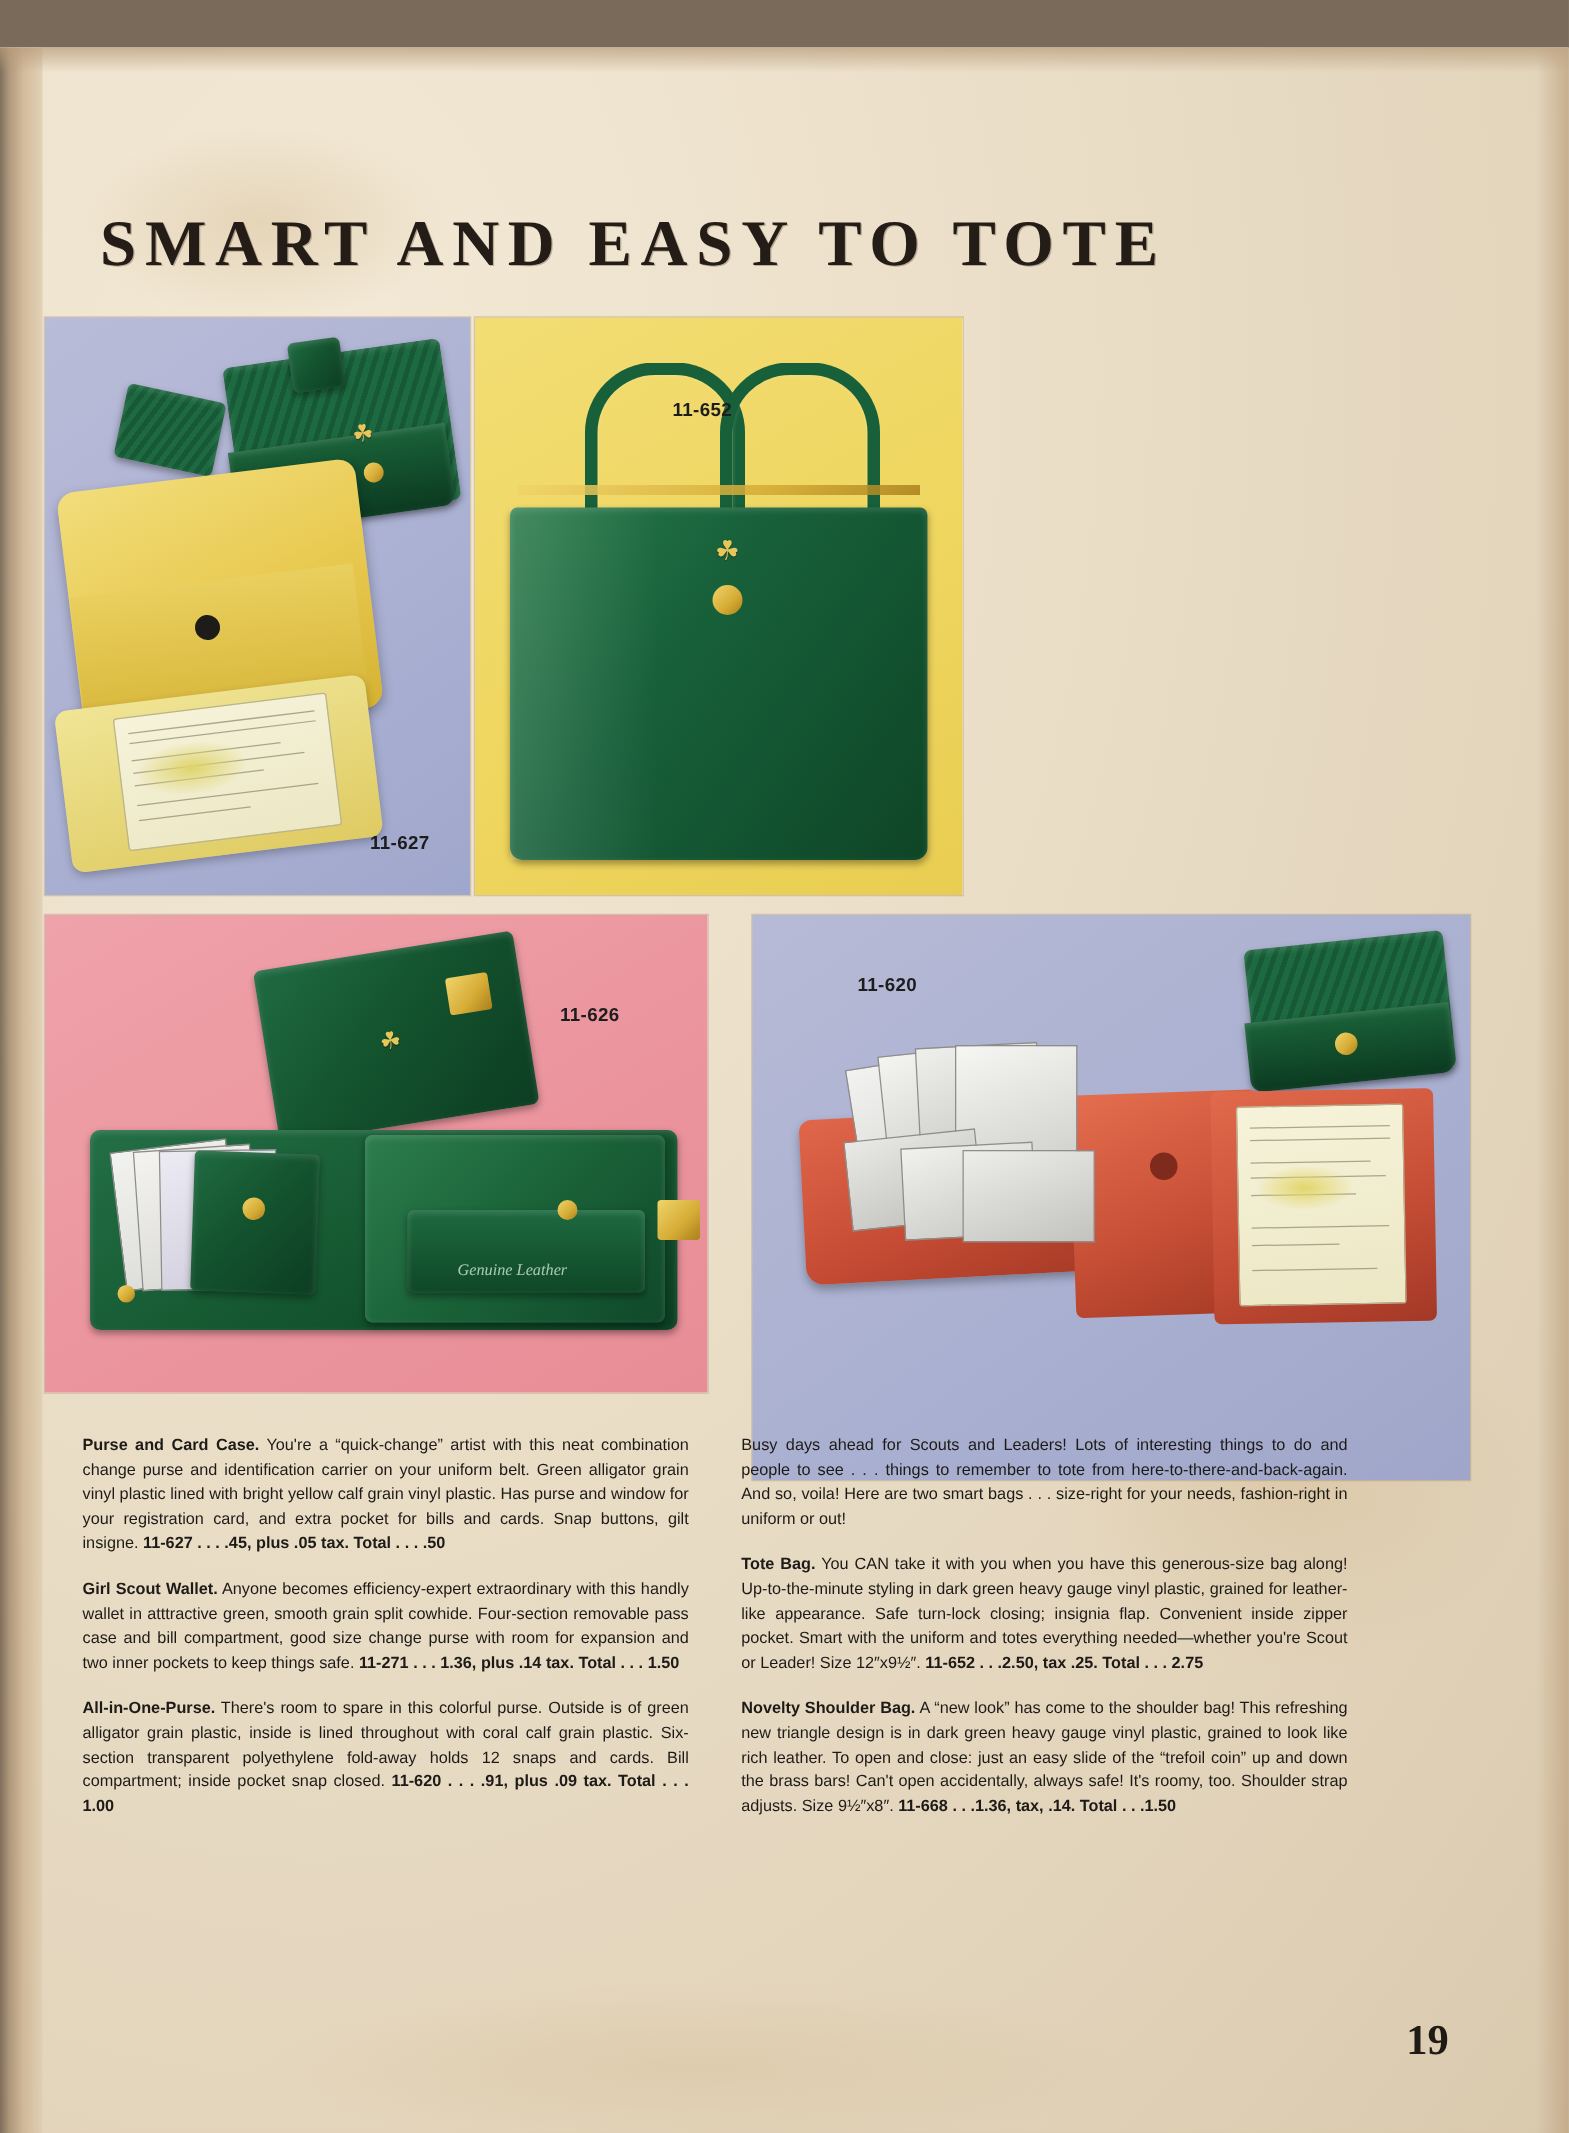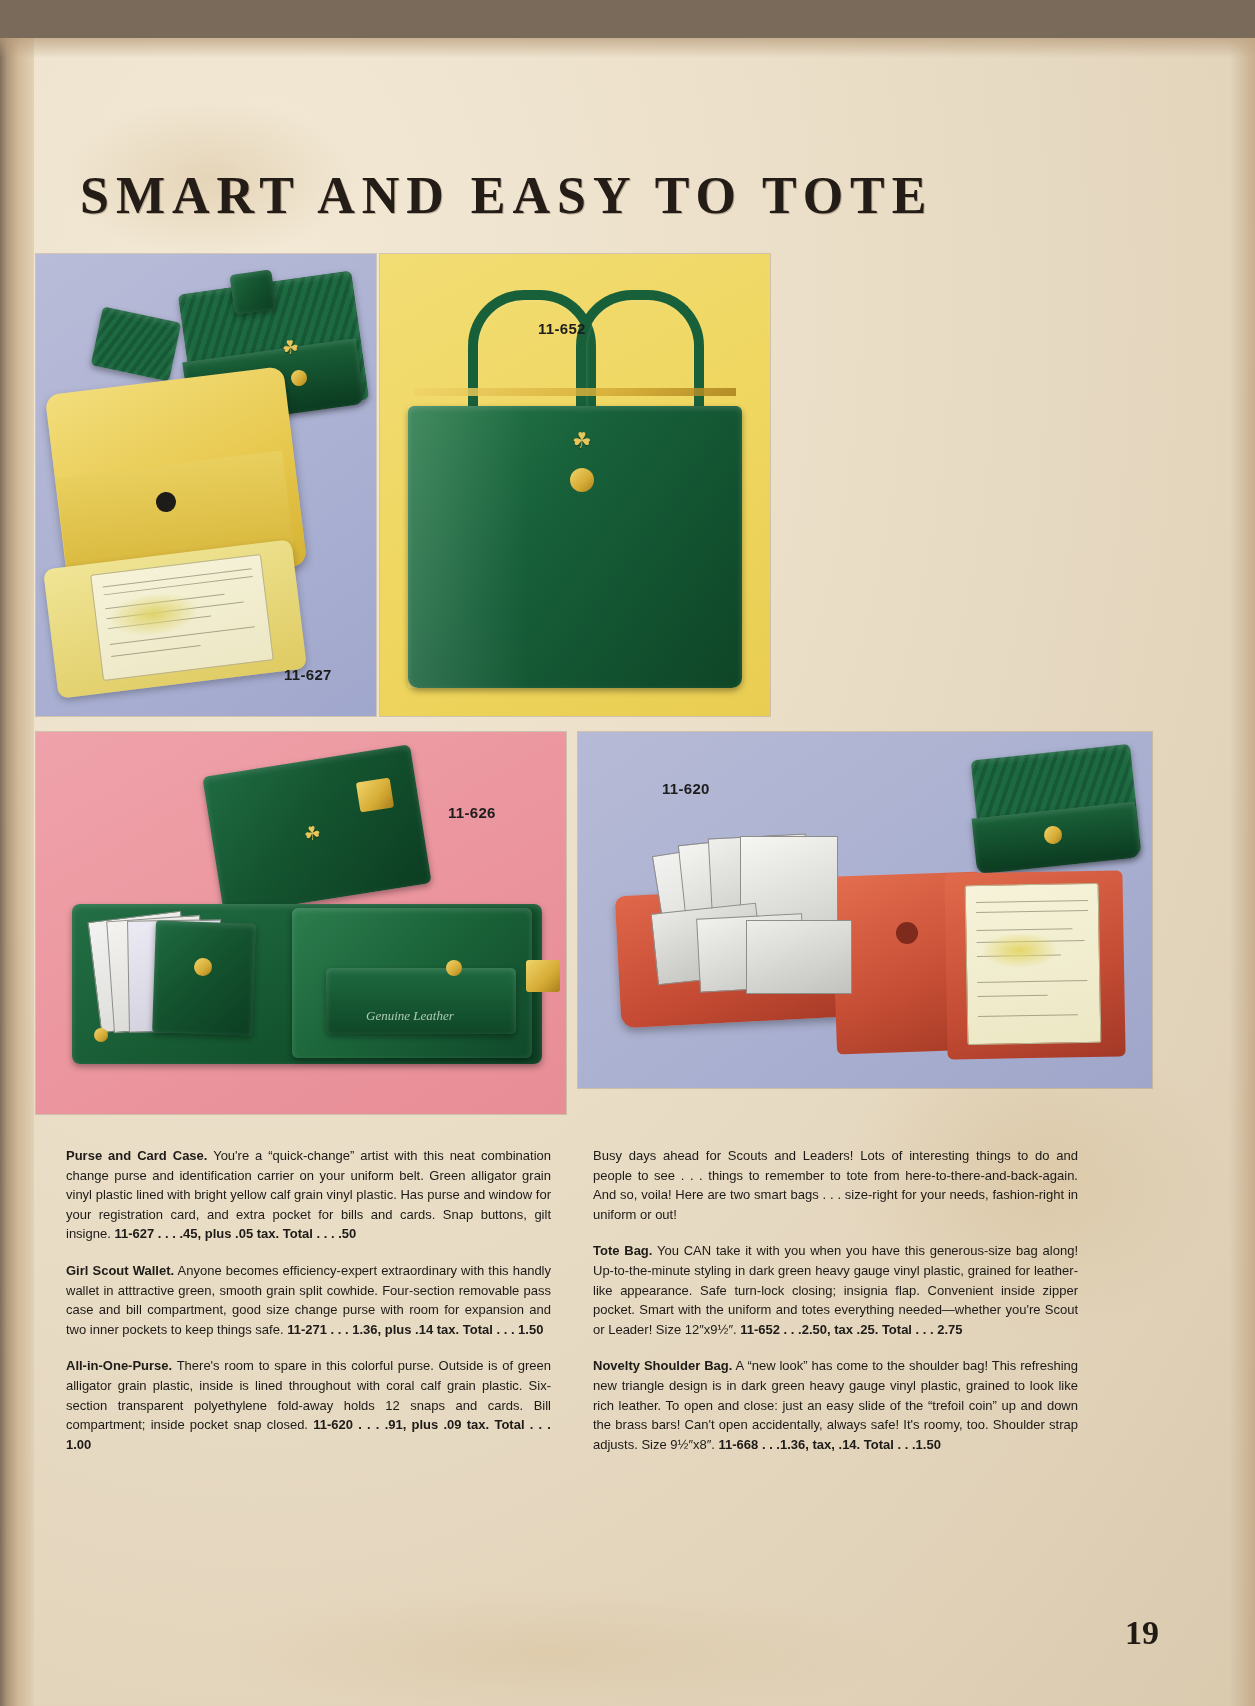--- a/index.html
+++ b/index.html
@@ -190,21 +190,21 @@
     <div class="doc-card" style="left:60px;top:310px;width:170px;height:105px;transform:rotate(-7deg);border-radius:3px;">
       <div class="doc-line" style="left:10px;top:12px;width:150px;"></div>
       <div class="doc-line" style="left:10px;top:20px;width:150px;"></div>
       <div class="doc-line" style="left:10px;top:34px;width:120px;"></div>
       <div class="doc-line" style="left:10px;top:44px;width:138px;"></div>
       <div class="doc-line" style="left:10px;top:54px;width:104px;"></div>
       <div class="doc-line" style="left:10px;top:70px;width:146px;"></div>
       <div class="doc-line" style="left:10px;top:82px;width:90px;"></div>
       <div style="position:absolute;left:14px;top:26px;width:86px;height:40px;background:radial-gradient(ellipse,#dfd46c 0%,rgba(223,212,108,0) 75%);"></div>
     </div>
-    <div class="cap" style="left:248px;top:412px;">11-627</div>
+    <div class="cap" style="left:260px;top:412px;">11-627</div>
   </div>
 
   <div class="plate bg-yellow" style="left:380px;top:216px;width:390px;height:462px;">
 
     <div style="position:absolute;left:88px;top:36px;width:108px;height:150px;border:10px solid #17603a;border-radius:56px 56px 8px 8px;border-bottom:none;box-shadow:inset 0 0 4px rgba(255,255,255,.2);"></div>
     <div style="position:absolute;left:196px;top:36px;width:108px;height:150px;border:10px solid #17603a;border-radius:56px 56px 8px 8px;border-bottom:none;box-shadow:inset 0 0 4px rgba(255,255,255,.2);"></div>
 
     <div style="position:absolute;left:32px;top:130px;width:326px;height:30px;border-radius:6px;background:linear-gradient(180deg,#2b build,#2b7c4c 0%,#17603a 100%);"></div>
     <div class="gold" style="left:34px;top:134px;width:322px;height:8px;opacity:.85;"></div>
 
@@ -232,21 +232,21 @@
     <div class="photo-w" style="left:58px;top:184px;width:92px;height:110px;transform:rotate(-7deg);"></div>
     <div class="photo-w" style="left:74px;top:186px;width:92px;height:110px;transform:rotate(-4deg);background:linear-gradient(160deg,#f4f3ef,#d6d6d2);"></div>
     <div class="photo-w" style="left:92px;top:188px;width:92px;height:110px;transform:rotate(-1deg);background:linear-gradient(160deg,#eceaf3,#cfcddb);"></div>
     <div class="leather" style="left:118px;top:190px;width:100px;height:112px;border-radius:4px;transform:rotate(2deg);"></div>
     <div class="gold" style="left:158px;top:226px;width:18px;height:18px;border-radius:50%;transform:rotate(2deg);"></div>
     <div class="gold" style="left:58px;top:296px;width:14px;height:14px;border-radius:50%;"></div>
 
     <div class="cap" style="left:412px;top:72px;">11-626</div>
   </div>
 
-  <div class="plate bg-lilac2" style="left:578px;top:694px;width:574px;height:356px;">
+  <div class="plate bg-lilac2" style="left:602px;top:694px;width:574px;height:452px;">
 
     <div class="leather" style="left:398px;top:20px;width:160px;height:110px;border-radius:6px;transform:rotate(-6deg);background:repeating-linear-gradient(115deg,#1d6a41 0 5px,#175936 5px 9px);"></div>
     <div class="leather" style="left:396px;top:78px;width:164px;height:56px;border-radius:0 0 10px 10px;transform:rotate(-6deg);background:linear-gradient(180deg,#1a6239,#0b3a20);"></div>
     <div class="gold" style="left:466px;top:94px;width:18px;height:18px;border-radius:50%;transform:rotate(-6deg);"></div>
 
     <div style="position:absolute;left:40px;top:158px;width:244px;height:132px;border-radius:10px 4px 4px 14px;transform:rotate(-3deg);background:linear-gradient(160deg,#e0674a 0%,#c44a33 60%,#a53a26 100%);box-shadow:0 4px 8px rgba(0,0,0,.3);"></div>
     <div style="position:absolute;left:256px;top:142px;width:150px;height:178px;border-radius:6px;transform:rotate(-2deg);background:linear-gradient(160deg,#e46e4f 0%,#c64e35 60%,#a53a26 100%);"></div>
     <div style="position:absolute;left:368px;top:140px;width:178px;height:186px;border-radius:6px;transform:rotate(-1deg);background:linear-gradient(160deg,#e16a4c 0%,#c44c34 60%,#a33827 100%);"></div>
     <div style="position:absolute;left:318px;top:190px;width:22px;height:22px;border-radius:50%;background:#7e2a1c;"></div>
 

